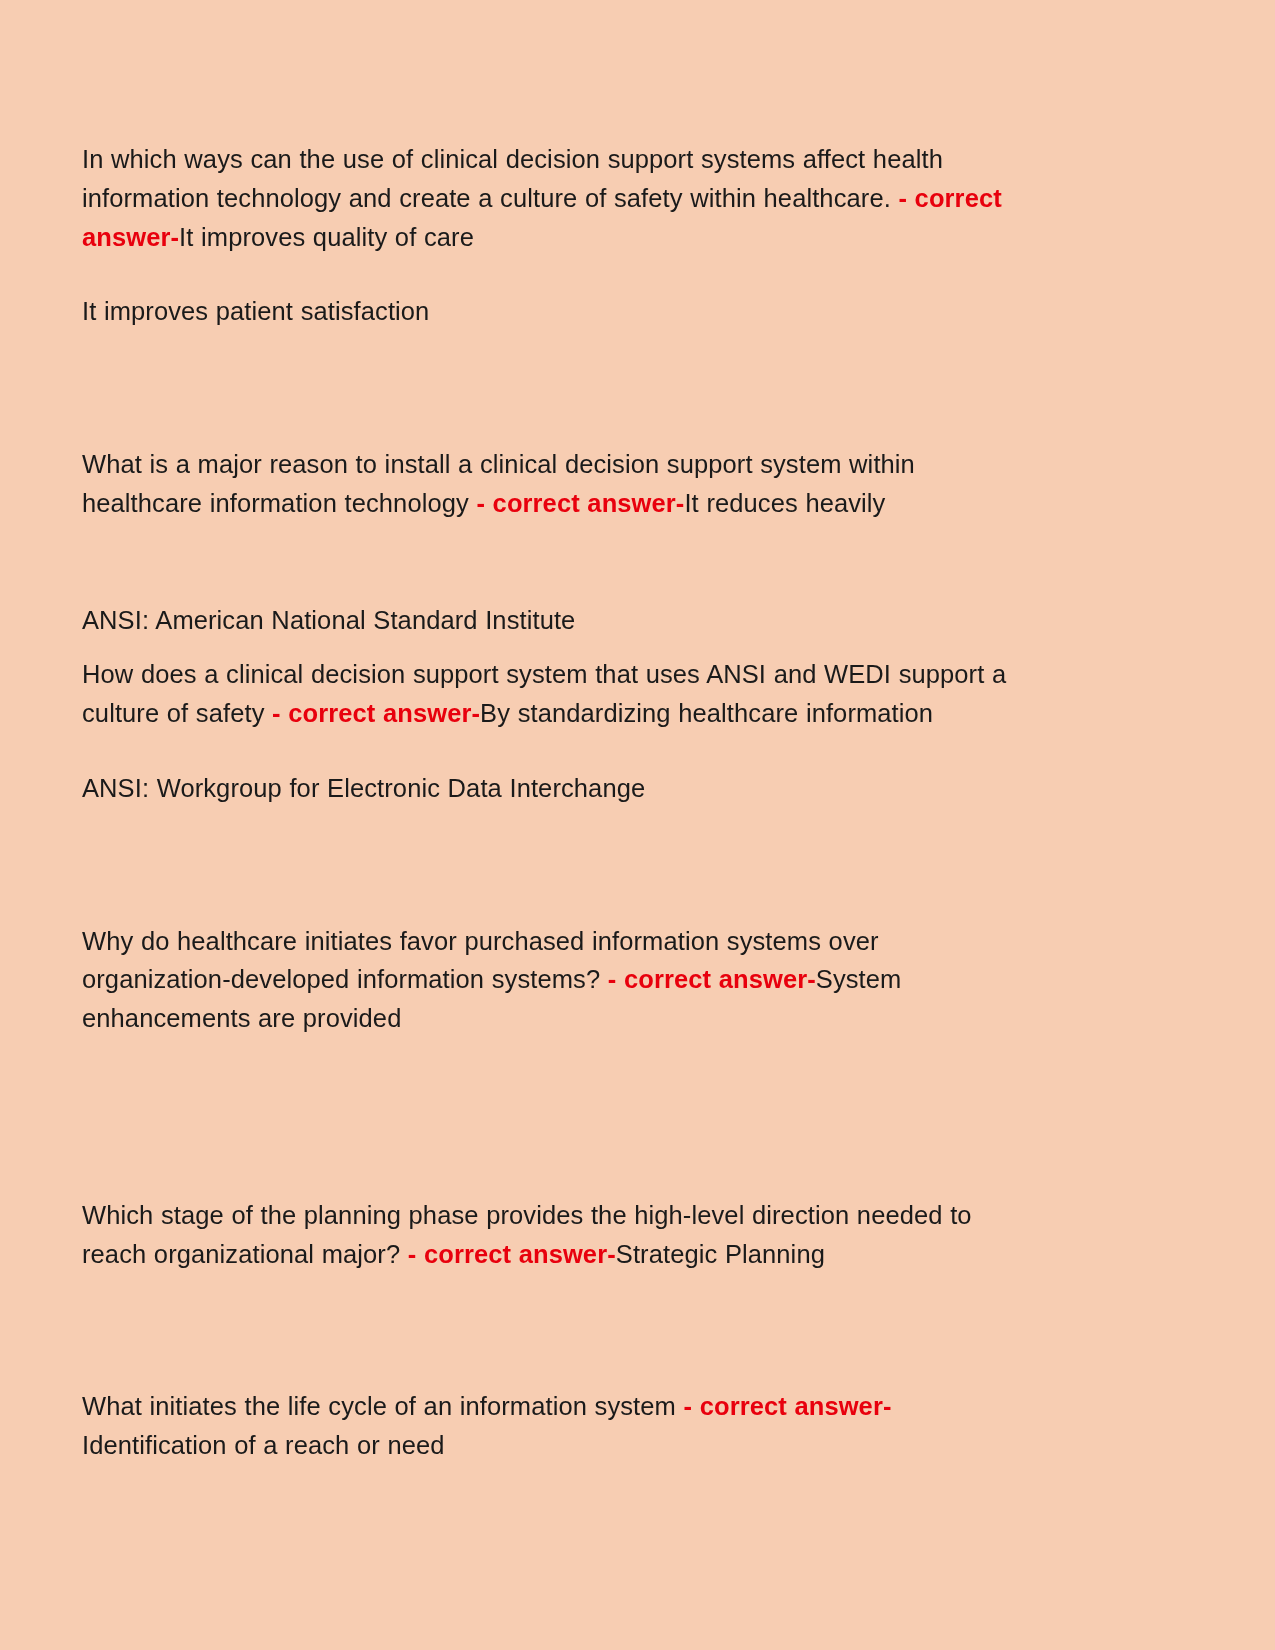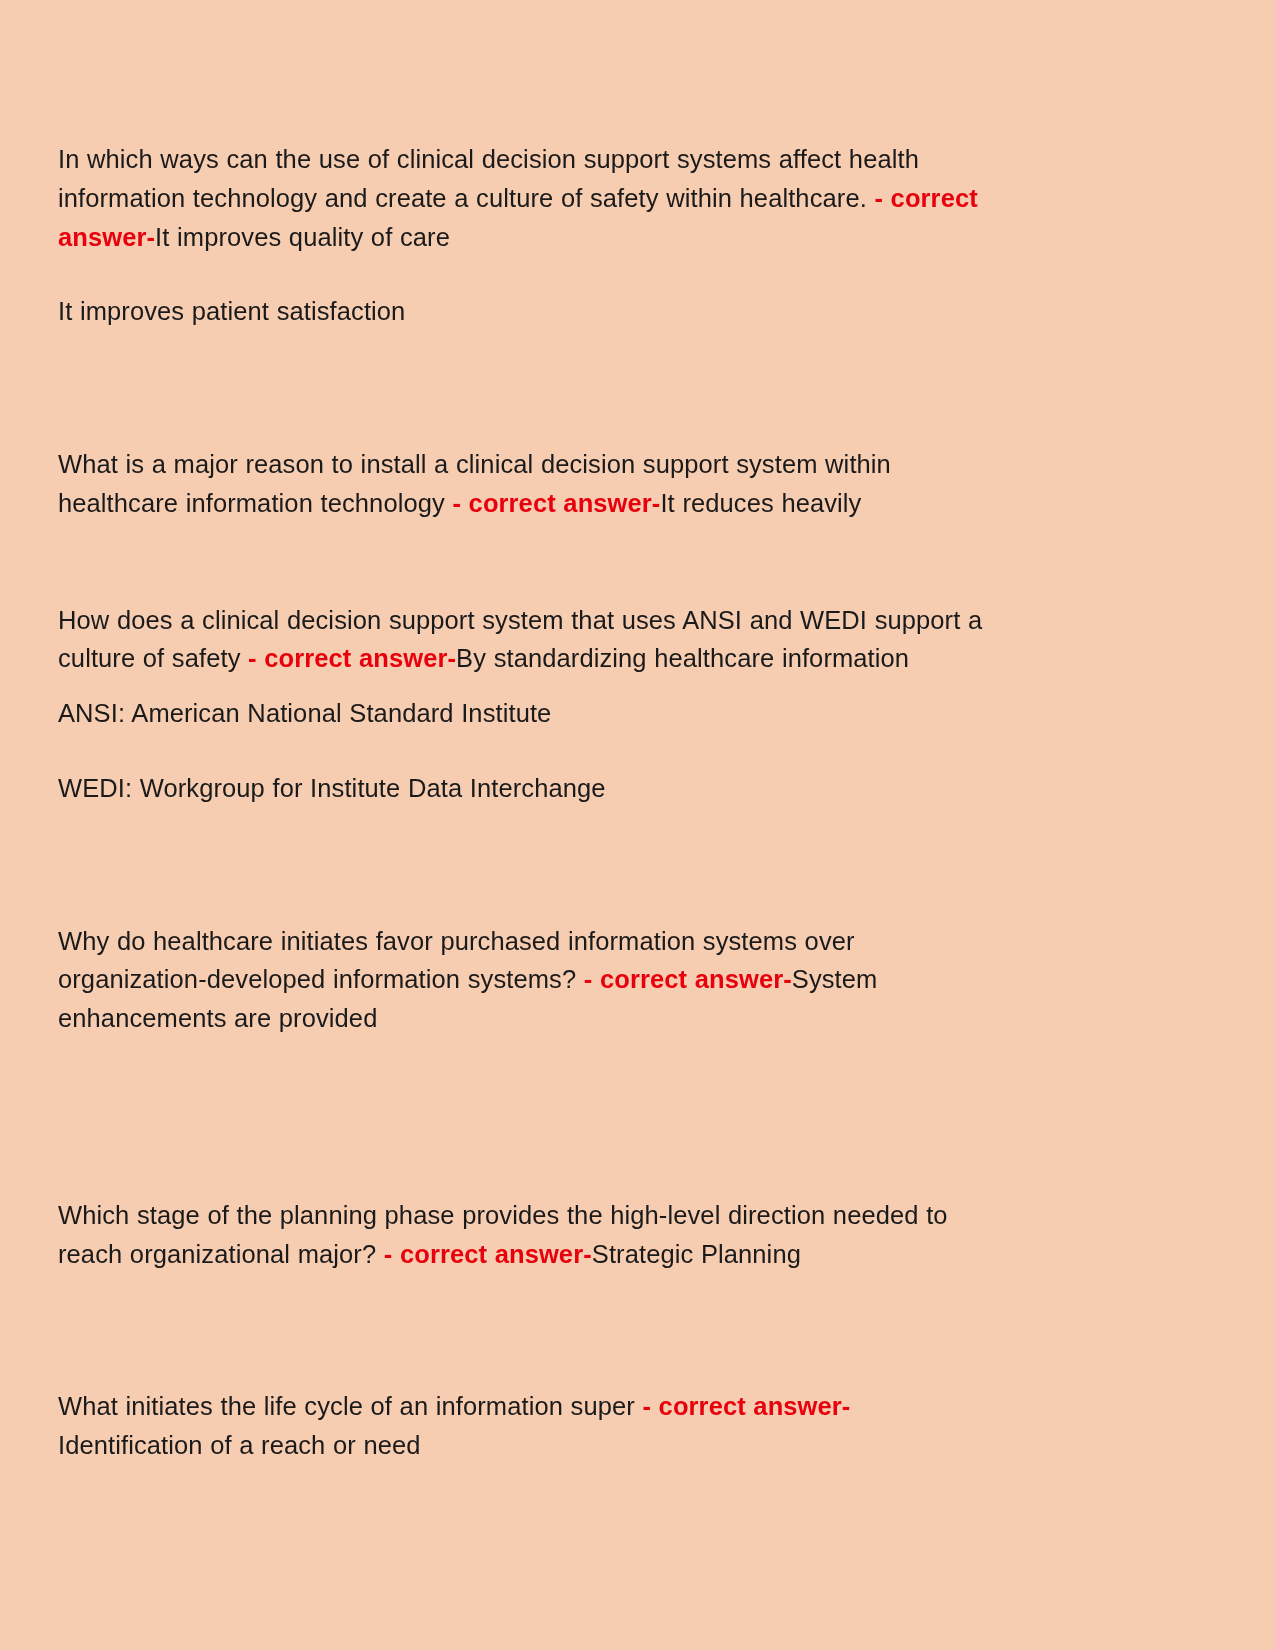--- a/index.html
+++ b/index.html
@@ -11,21 +11,21 @@
     height: 1650px;
     background: #f7cdb2;
     font-family: "Liberation Sans", sans-serif;
     color: #1a1a1a;
   }
   .page {
     position: relative;
     width: 1275px;
     height: 1650px;
     box-sizing: border-box;
-    padding: 140px 145px 0 58px;
+    padding: 140px 145px 0 82px;
   }
   .doc-body {
     width: 930px;
   }
   .qa-block {
     margin: 0 0 34px 0;
   }
   .para {
     font-size: 25.5px;
     line-height: 1.52;
@@ -56,36 +56,36 @@
       <p class="para">It improves patient satisfaction</p>
     </div>
     <div class="spacer"></div>
 
     <div class="qa-block">
       <p class="para"><span>What is a major reason to install a clinical decision support system within healthcare information technology</span><span class="answer-tag"> - correct answer-</span><span>It reduces heavily</span></p>
     </div>
     <div class="spacer"></div>
 
     <div class="qa-block">
+      <p class="para">ANSI: American National Standard Institute</p>
       <p class="para"><span>How does a clinical decision support system that uses ANSI and WEDI support a culture of safety</span><span class="answer-tag"> - correct answer-</span><span>By standardizing healthcare information</span></p>
-      <p class="para">ANSI: American National Standard Institute</p>
-      <p class="para">WEDI: Workgroup for Institute Data Interchange</p>
+      <p class="para">ANSI: Workgroup for Electronic Data Interchange</p>
     </div>
     <div class="spacer"></div>
 
     <div class="qa-block">
       <p class="para"><span>Why do healthcare initiates favor purchased information systems over organization-developed information systems?</span><span class="answer-tag"> - correct answer-</span><span>System enhancements are provided</span></p>
     </div>
     <div class="spacer"></div>
 
     <div class="spacer"></div>
 
     <div class="qa-block">
       <p class="para"><span>Which stage of the planning phase provides the high-level direction needed to reach organizational major?</span><span class="answer-tag"> - correct answer-</span><span>Strategic Planning</span></p>
     </div>
     <div class="spacer"></div>
 
     <div class="qa-block">
-      <p class="para"><span>What initiates the life cycle of an information super</span><span class="answer-tag"> - correct answer-</span><span>Identification of a reach or need</span></p>
+      <p class="para"><span>What initiates the life cycle of an information system</span><span class="answer-tag"> - correct answer-</span><span>Identification of a reach or need</span></p>
     </div>
 
   </div>
 </div>
 
 </body></html>

